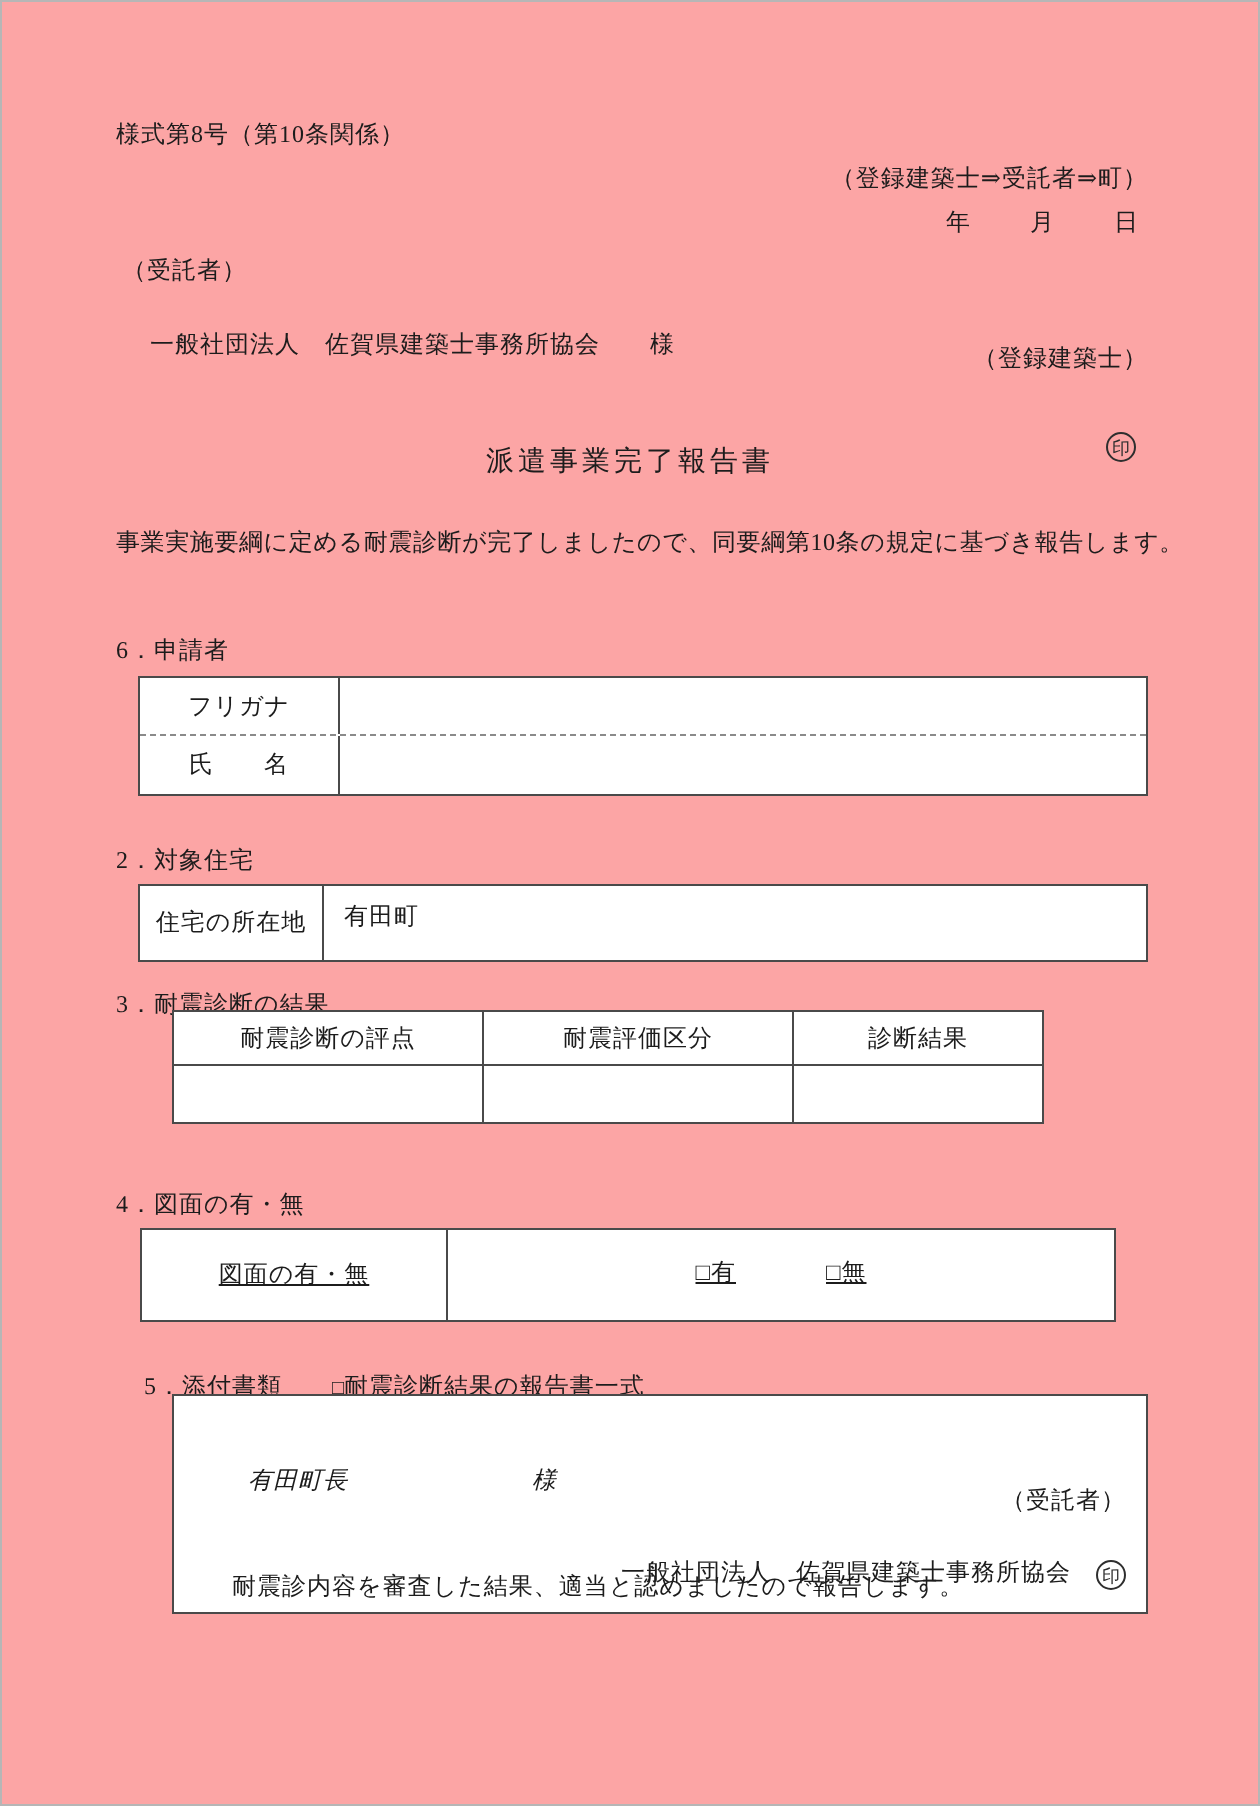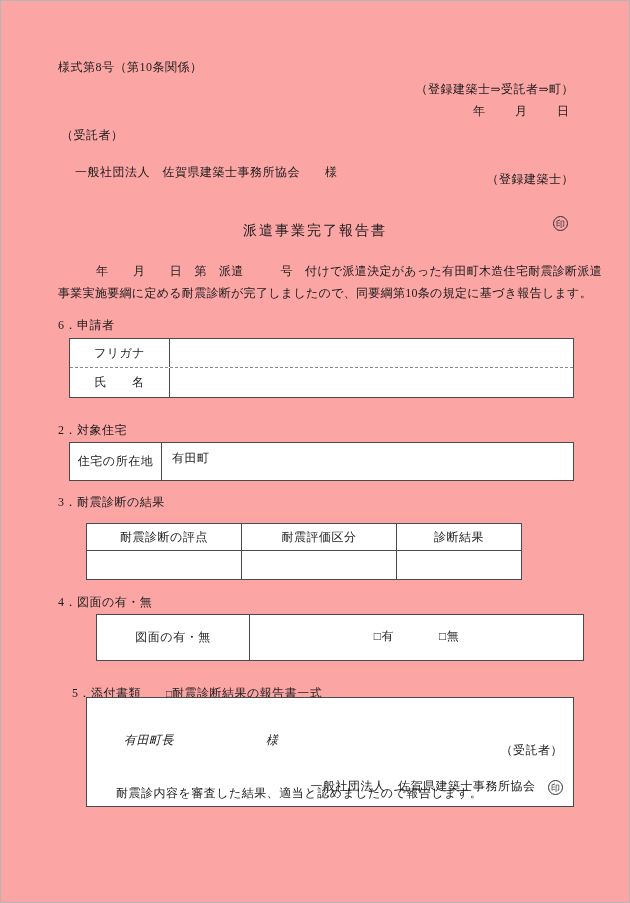--- a/index.html
+++ b/index.html
@@ -52,21 +52,20 @@
 
   <div class="abs rt" style="right:55px; top:170px;">（登録建築士）</div>
 
   <div class="abs" style="right:61px; top:199px;">
     <span class="seal">印</span>
   </div>
 
   <div class="abs title" style="left:0; top:221px;">派遣事業完了報告書</div>
 
   <div class="abs bodytext" style="left:57px; top:259px; width:520px; white-space:normal;">
-    <div style="padding-left:38px; white-space:pre;">年　　月　　日　第　派遣　　　号　付けで派遣決定があった有田町木造住宅耐震診断派遣</div>
     <div style="white-space:pre;">事業実施要綱に定める耐震診断が完了しましたので、同要綱第10条の規定に基づき報告します。</div>
   </div>
 
   <div class="abs" style="left:57px; top:316px;">6．申請者</div>
 
   <div class="tbl" style="left:68px; top:337px; width:505px;">
     <div class="trow dash-bottom" style="height:29px;">
       <div class="cell lblcell center" style="width:100px;">
         <span>フリガナ</span>
       </div>
@@ -92,21 +91,21 @@
         <span>住宅の所在地</span>
       </div>
       <div class="cell" style="flex:1; padding-left:10px; align-items:flex-start; padding-top:7px;">
         <span>有田町</span>
       </div>
     </div>
   </div>
 
   <div class="abs" style="left:57px; top:493px;">3．耐震診断の結果</div>
 
-  <div class="tbl" style="left:85px; top:522px; width:436px;text-align:right;">
+  <div class="tbl" style="left:85px; top:504px; width:436px;text-align:right;">
     <div class="trow solid-bottom" style="height:27px;">
       <div class="cell center lblcell" style="width:155px; border-right-color:#4a4a4a;">
         <span>耐震診断の評点</span>
       </div>
       <div class="cell center lblcell" style="width:155px;">
         <span>耐震評価区分</span>
       </div>
       <div class="cell center" style="flex:1;">
         <span>診断結果</span>
       </div>
@@ -119,21 +118,21 @@
         <span></span>
       </div>
       <div class="cell" style="flex:1;">
         <span></span>
       </div>
     </div>
   </div>
 
   <div class="abs" style="left:57px; top:593px;">4．図面の有・無</div>
 
-  <div class="tbl" style="left:95px; top:613px; width:488px;">
+  <div class="tbl" style="left:69px; top:613px; width:488px;text-decoration:underline;">
     <div class="trow" style="height:45px;">
       <div class="cell lblcell center" style="width:153px;">
         <span>図面の有・無</span>
       </div>
       <div class="cell center" style="flex:1; gap:45px; align-items:flex-start; padding-top:13px;">
         <span>□有</span>
         <span>□無</span>
       </div>
     </div>
   </div>

